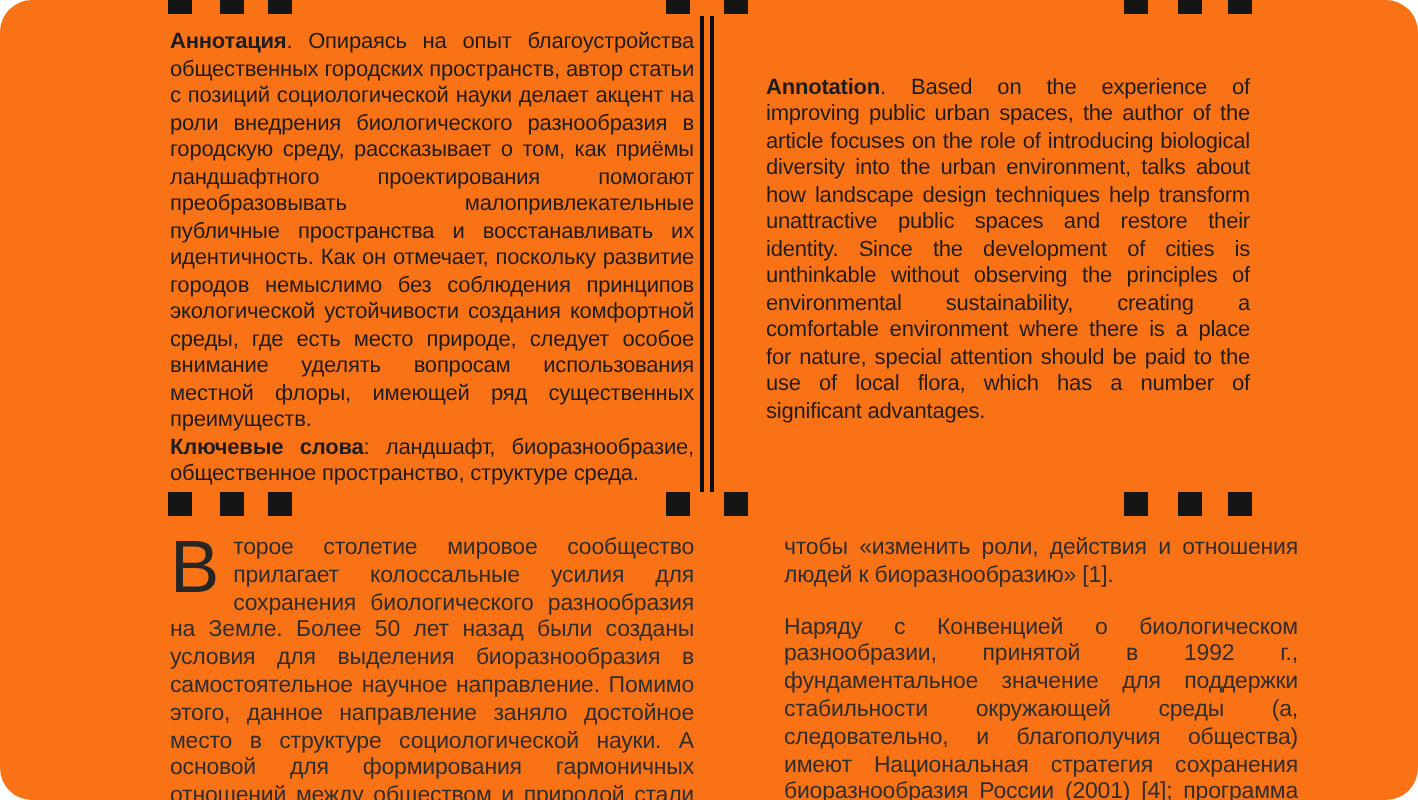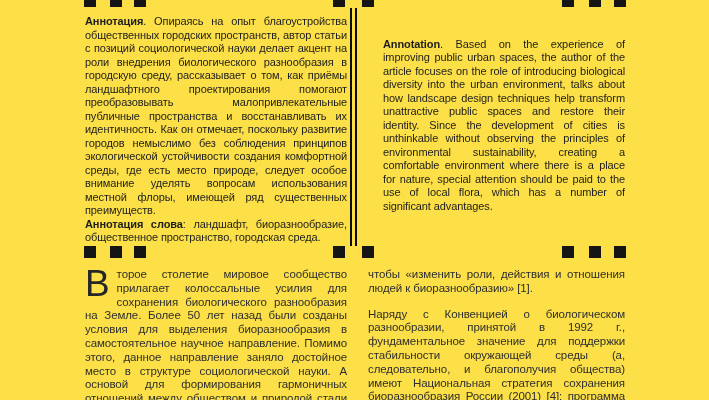--- a/index.html
+++ b/index.html
@@ -4,21 +4,21 @@
 <style>
   * { margin:0; padding:0; box-sizing:border-box; }
   html, body { width:709px; height:400px; }
   body {
     position:relative;
     width:709px; height:400px;
     background:#ffffff;
     overflow:hidden;
     font-family:"Liberation Sans", sans-serif;
   }
-  .page { position:absolute; inset:0; background:#fde047; }
+  .page { position:absolute; inset:0; background:#f97316;border-radius:16px; }
 
   
   .sq { position:absolute; width:12px; height:12px; background:#151515; }
   .row-top .sq { top:-5px; }
   .row-mid .sq { top:246px; }
   .sq.x1 { left:84px; }  .sq.x2 { left:110px; } .sq.x3 { left:134px; }
   .sq.x4 { left:333px; } .sq.x5 { left:362px; }
   .sq.x6 { left:562px; } .sq.x7 { left:589px; } .sq.x8 { left:614px; }
 
   
@@ -38,21 +38,21 @@
   .annot.en { left:383px; width:242px;justify-content:center; }
   .annot .bold { font-weight:bold; }
 
   
   .body-col {
     position:absolute; top:268px; height:132px; overflow:hidden;
     font-size:11.5px; line-height:13.8px; text-align:justify;
     color:#2e2e2e; letter-spacing:-0.1px;
   }
   .body-col.left  { left:85px;  width:262px; }
-  .body-col.right { left:368px; width:257px; }
+  .body-col.right { left:392px; width:257px; }
   .drop-cap {
     float:left;
     font-size:37px; line-height:29px;
     margin:1px 7px 0 0;
     color:#262626;
   }
   .para2 { margin-top:12px; }
 </style>
 </head>
 <body>
@@ -67,21 +67,21 @@
     <div class="sq x5"></div>
     <div class="sq x6"></div>
     <div class="sq x7"></div>
     <div class="sq x8"></div>
   </div>
 
   <div class="divider"></div>
 
   <div class="annot ru">
     <p><span class="bold">Аннотация</span><span>. Опираясь на опыт благоустройства общественных городских пространств, автор статьи с позиций социологической науки делает акцент на роли внедрения биологического разнообразия в городскую среду, рассказывает о том, как приёмы ландшафтного проектирования помогают преобразовывать малопривлекательные публичные пространства и восстанавливать их идентичность. Как он отмечает, поскольку развитие городов немыслимо без соблюдения принципов экологической устойчивости создания комфортной среды, где есть место природе, следует особое внимание уделять вопросам использования местной флоры, имеющей ряд существенных преимуществ.</span></p>
-    <p><span class="bold">Аннотация слова</span><span>: ландшафт, биоразнообразие, общественное пространство, городская среда.</span></p>
+    <p><span class="bold">Ключевые слова</span><span>: ландшафт, биоразнообразие, общественное пространство, структуре среда.</span></p>
   </div>
 
   <div class="annot en">
     <p><span class="bold">Annotation</span><span>. Based on the experience of improving public urban spaces, the author of the article focuses on the role of introducing biological diversity into the urban environment, talks about how landscape design techniques help transform unattractive public spaces and restore their identity. Since the development of cities is unthinkable without observing the principles of environmental sustainability, creating a comfortable environment where there is a place for nature, special attention should be paid to the use of local flora, which has a number of significant advantages.</span></p>
   </div>
 
   <div class="row-mid">
     <div class="sq x1"></div>
     <div class="sq x2"></div>
     <div class="sq x3"></div>

